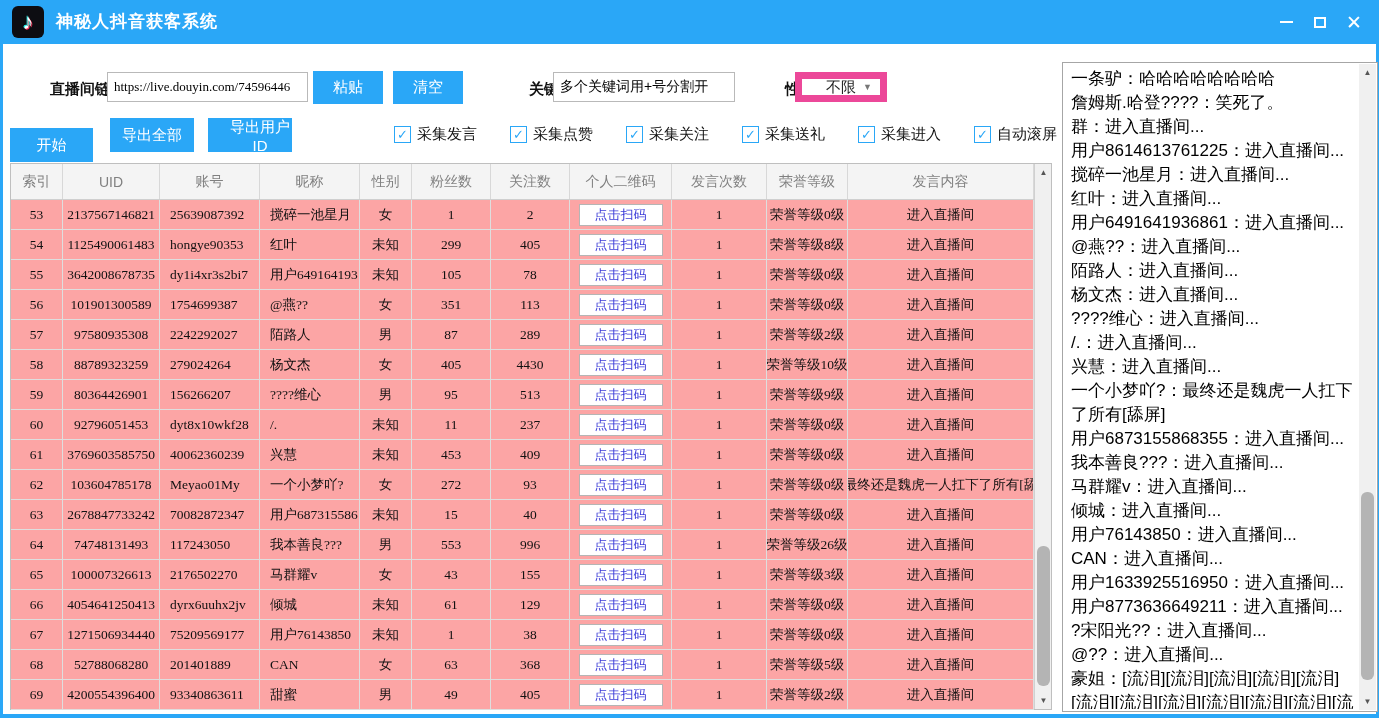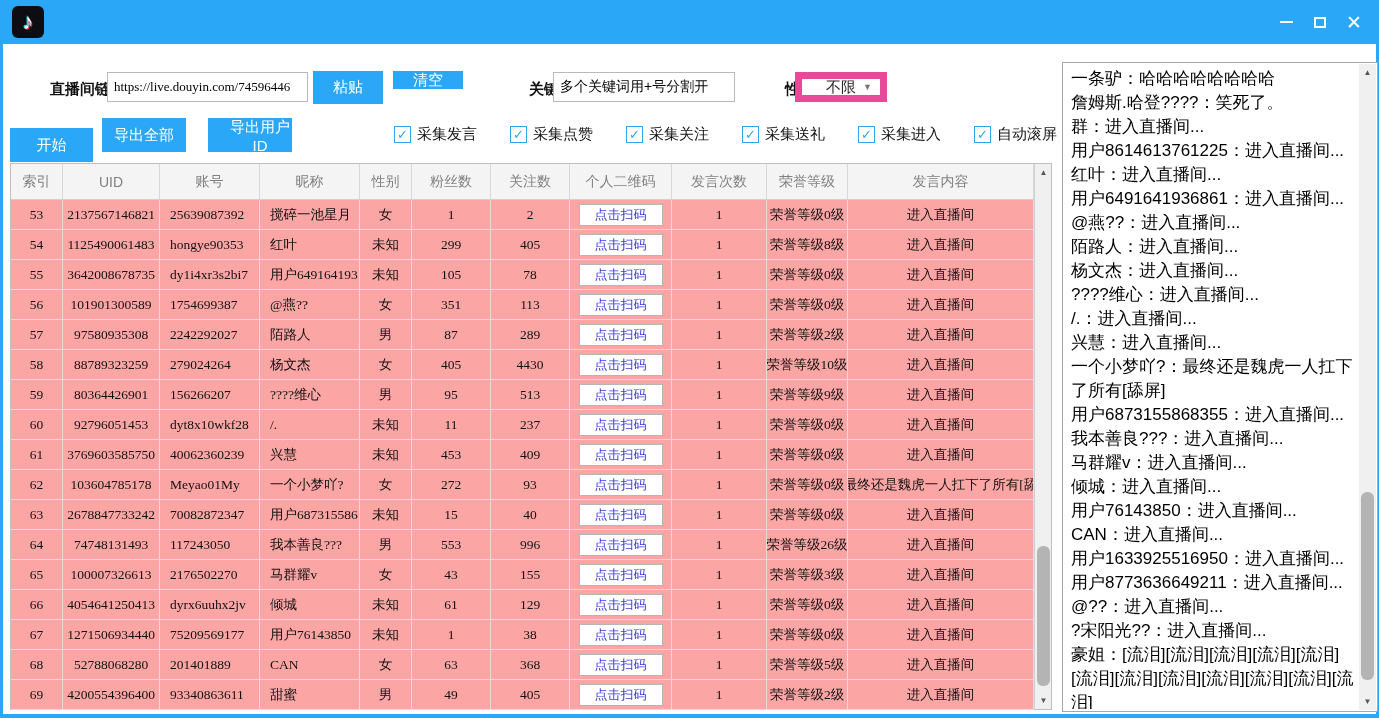--- a/index.html
+++ b/index.html
@@ -76,50 +76,51 @@
     overflow:hidden; }
   .msg { font-size:17px; line-height:24px; color:#000; word-break:break-all; }
 </style>
 </head>
 <body>
 
 <div class="window">
 
   <div class="titlebar">
     <div class="logo">♪</div>
+    <div class="apptitle">神秘人抖音获客系统</div>
     <div class="winbtns">
       <div class="winbtn">
           <span class="ic-min"></span>
         </div>
       <div class="winbtn">
           <span class="ic-max"></span>
         </div>
       <div class="winbtn">
           <span class="ic-close">✕</span>
         </div>
     </div>
   </div>
   <div class="frame-l"></div>
   <div class="frame-r"></div>
   <div class="frame-b"></div>
 
   <div class="lbl" style="left:10px; top:80px;">直播间链接:</div>
   <input class="tb-input" style="left: 107px; top: 72px; width: 201px;" value="https://live.douyin.com/74596446">
   <button class="btn" style="left:313px; top:71px; width:70px; height:33px;">粘贴</button>
-  <button class="btn" style="left:393px; top:71px; width:70px; height:18px;">清空</button>
+  <button class="btn" style="left:393px; top:71px; width:70px; height:33px;">清空</button>
   <div class="lbl" style="left:489px; top:80px;">关键词:</div>
   <input class="tb-input" style="left: 553px; top: 72px; width: 182px; font-family: &quot;Liberation Sans&quot;, sans-serif; font-size: 14px;" value="多个关键词用+号分割开">
   <div class="lbl" style="left:745px; top:80px;">性别:</div>
   <div class="dd">
     <span>不限</span>
     <span class="arrow">▼</span>
   </div>
 
   <button class="btn" style="left:10px; top:118px; width:83px; height:34px;margin-top:10px;">开始</button>
-  <button class="btn" style="left:102px; top:118px; width:84px; height:34px;">导出全部</button>
+  <button class="btn" style="left:110px; top:118px; width:84px; height:34px;">导出全部</button>
   <button class="btn" style="left:208px; top:118px; width:84px; height:34px;padding-left:20px;">导出用户ID</button>
   <div class="cb-group">
   <label class="cb-item">
     <span class="cb-box checked"></span>
     <span class="cb-label">采集发言</span>
   </label>
 
   <label class="cb-item">
     <span class="cb-box checked"></span>
     <span class="cb-label">采集点赞</span>
@@ -443,20 +444,21 @@
   <div class="chat">
     <div class="chat-msgs">
   <div class="msg">一条驴：哈哈哈哈哈哈哈哈</div>
 
   <div class="msg">詹姆斯.哈登????：笑死了。</div>
 
   <div class="msg">群：进入直播间...</div>
 
   <div class="msg">用户8614613761225：进入直播间...</div>
 
+  <div class="msg">搅碎一池星月：进入直播间...</div>
 
   <div class="msg">红叶：进入直播间...</div>
 
   <div class="msg">用户6491641936861：进入直播间...</div>
 
   <div class="msg">@燕??：进入直播间...</div>
 
   <div class="msg">陌路人：进入直播间...</div>
 
   <div class="msg">杨文杰：进入直播间...</div>
@@ -479,23 +481,23 @@
 
   <div class="msg">用户76143850：进入直播间...</div>
 
   <div class="msg">CAN：进入直播间...</div>
 
 
   <div class="msg">用户1633925516950：进入直播间...</div>
 
   <div class="msg">用户8773636649211：进入直播间...</div>
 
+  <div class="msg">?宋阳光??：进入直播间...</div>
+
   <div class="msg">@??：进入直播间...</div>
-
-  <div class="msg">?宋阳光??：进入直播间...</div>
 
   <div class="msg">豪姐：[流泪][流泪][流泪][流泪][流泪][流泪][流泪][流泪][流泪][流泪][流泪][流泪]</div>
 
 </div>
     <div class="sb sb-chat">
       <div class="arr up">▲</div>
       <div class="thumb thumb-chat"></div>
       <div class="arr down">▼</div>
     </div>
   </div>

